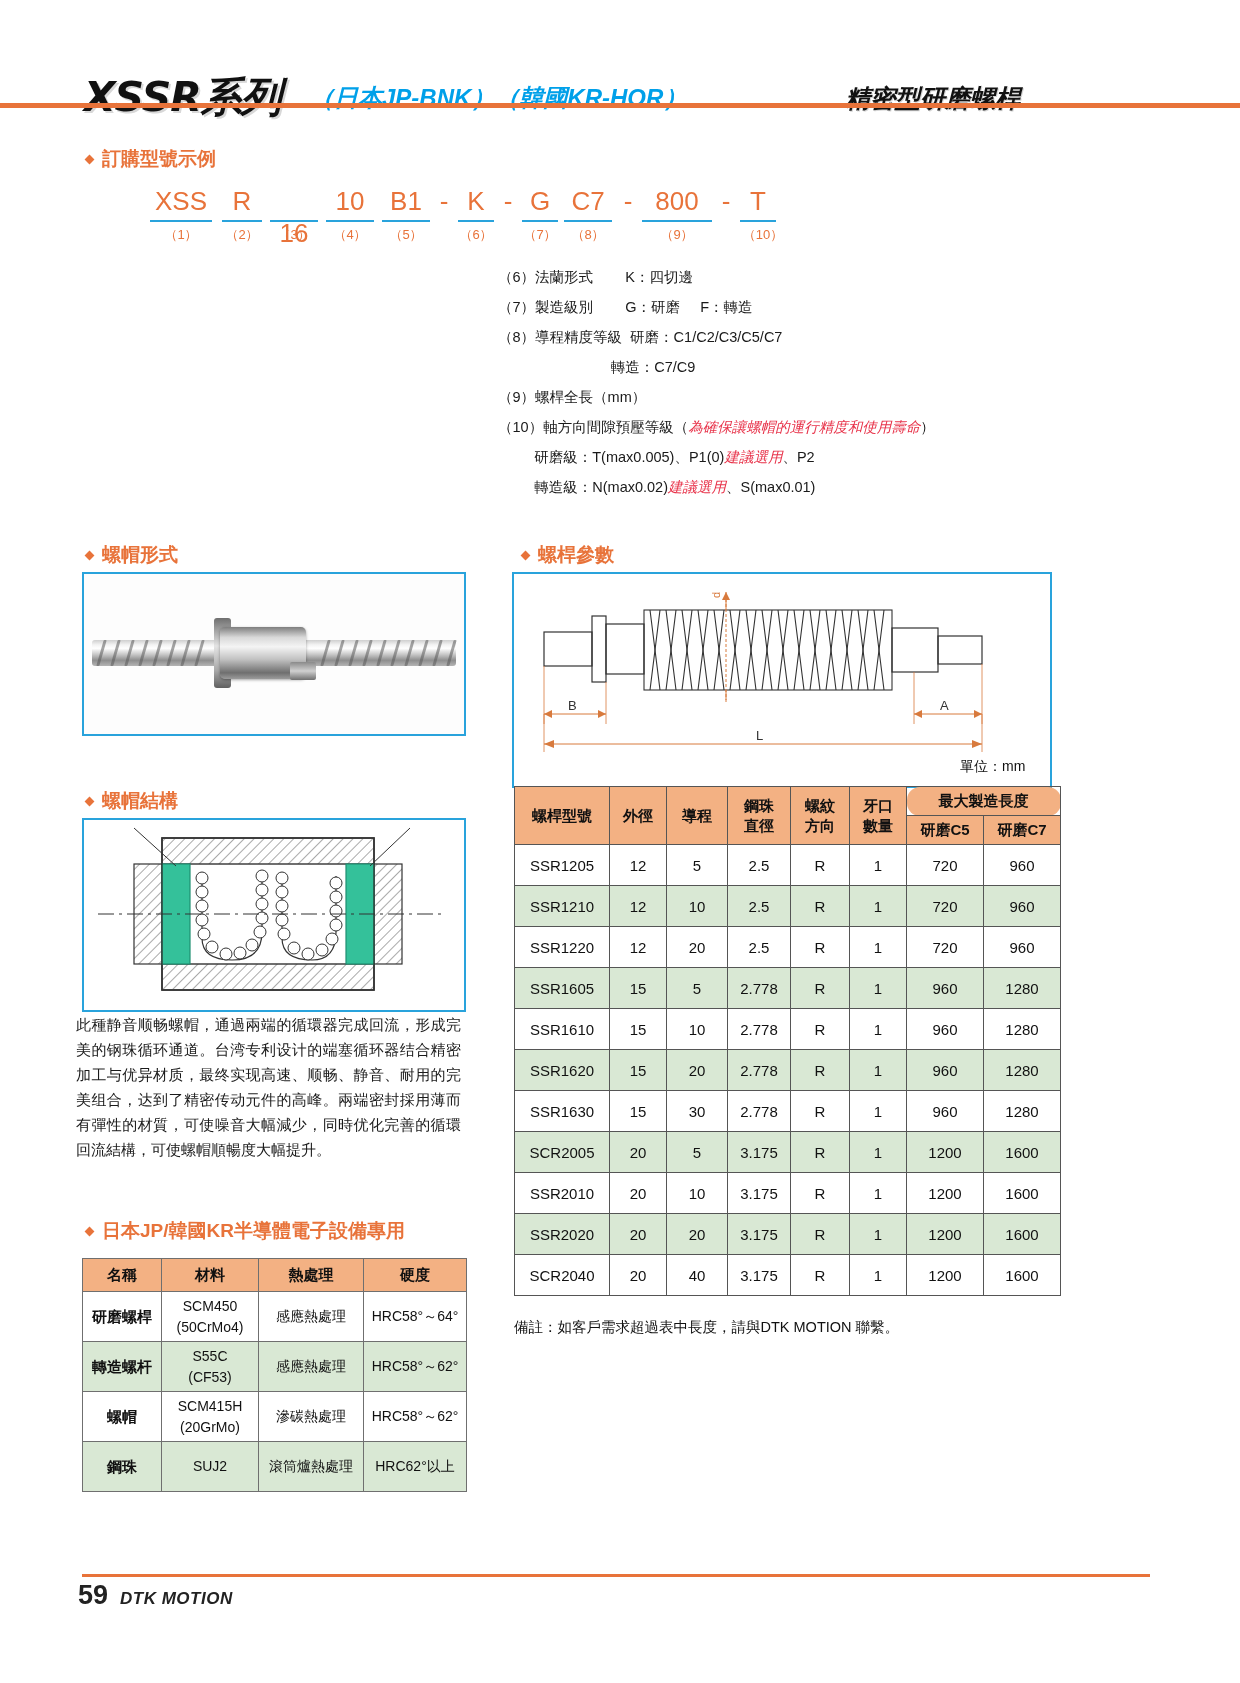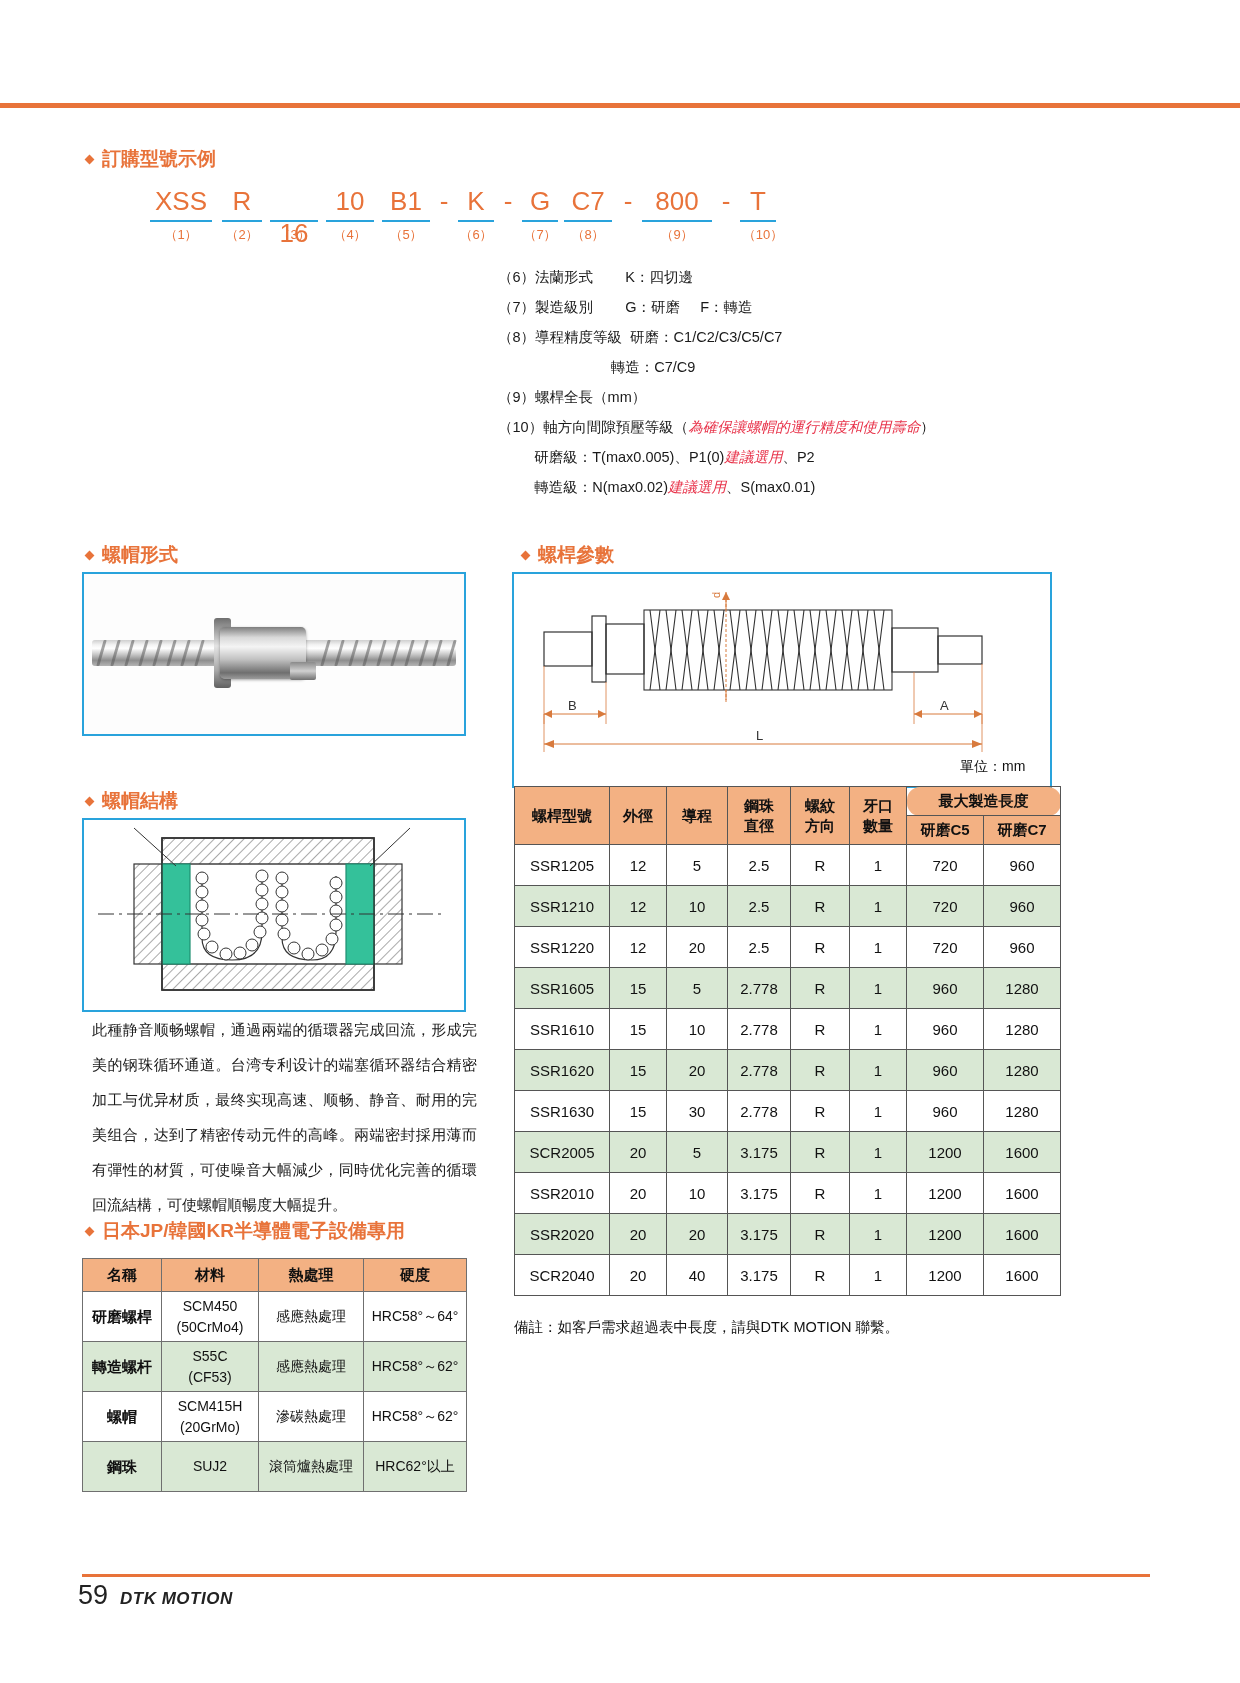--- a/index.html
+++ b/index.html
@@ -70,22 +70,22 @@
 
   
   .struct-panel{
     position:absolute;left:82px;top:818px;width:380px;height:190px;
     border:2px solid #29a3dc;background:#ffffff;
   }
   .lbl-small{position:absolute;font-size:12.5px;color:#111;line-height:17px;text-align:center;white-space:pre;}
 
   
   .body-para{
-    position:absolute;left:92px;top:1012px;width:385px;
-    font-size:15px;line-height:35px;color:#1a1a1a;text-align:justify;
+    position:absolute;left:76px;top:1012px;width:385px;
+    font-size:15px;line-height:25px;color:#1a1a1a;text-align:justify;
   }
 
   
   .mat-table{position:absolute;left:82px;top:1258px;border-collapse:collapse;}
   .mat-table td,.mat-table th{border:1px solid #6f6f6f;text-align:center;vertical-align:middle;
     font-size:14px;color:#111;padding:0;}
   .mat-table th{background:#f3b183;font-weight:bold;height:32px;font-size:15px;}
   .mat-table td.name{font-weight:bold;font-size:15px;}
   .mat-table tr.alt td{background:#d9e8d4;}
   .mat-c1{width:78px;} .mat-c2{width:96px;} .mat-c3{width:104px;} .mat-c4{width:102px;}
@@ -102,28 +102,33 @@
     font-size:15px;color:#111;padding:0;height:40px;}
   .spec-table th{background:#f3b183;font-weight:bold;font-size:15px;line-height:20px;}
   .spec-table tr.alt td{background:#d9e8d4;}
   .sp-c0{width:94px;} .sp-c1{width:56px;} .sp-c2{width:60px;}
   .sp-c3{width:62px;} .sp-c4{width:58px;margin-top:7px;} .sp-c5{width:56px;}
   .sp-c6{width:76px;} .sp-c7{width:76px;}
   .spec-note{position:absolute;left:514px;top:1318px;font-size:14.5px;color:#111;white-space:nowrap;}
 
   
   .footer-rule{position:absolute;left:82px;top:1574px;width:1068px;height:3px;background:#e8733a;}
-  .footer-num{position:absolute;left:78px;top:1580px;font-size:27px;font-weight:normal;color:#222;}
+  .footer-num{position:absolute;left:78px;top:1580px;font-size:27px;font-weight:bold;color:#222;}
   .footer-brand{position:absolute;left:120px;top:1589px;font-size:17px;font-weight:bold;font-style:italic;color:#222;letter-spacing:.5px;}
 </style>
 </head>
 <body>
 
 <div class="page">
 
+  <div class="header">
+    <div class="hdr-title">XSSR系列</div>
+    <div class="hdr-sub">（日本JP-BNK）（韓國KR-HOR）</div>
+    <div class="hdr-right">精密型研磨螺桿</div>
+  </div>
   <div class="hdr-rule"></div>
 
   <div class="sec-head" style="left:86px;top:146px;">
     <span class="dia"></span><span>訂購型號示例</span>
   </div>
 
   <div class="code-row">
 
     <div class="code-tok" style="left:0px;width:62px;">XSS</div>
     <div class="code-tok" style="left:72px;width:40px;">R</div>

